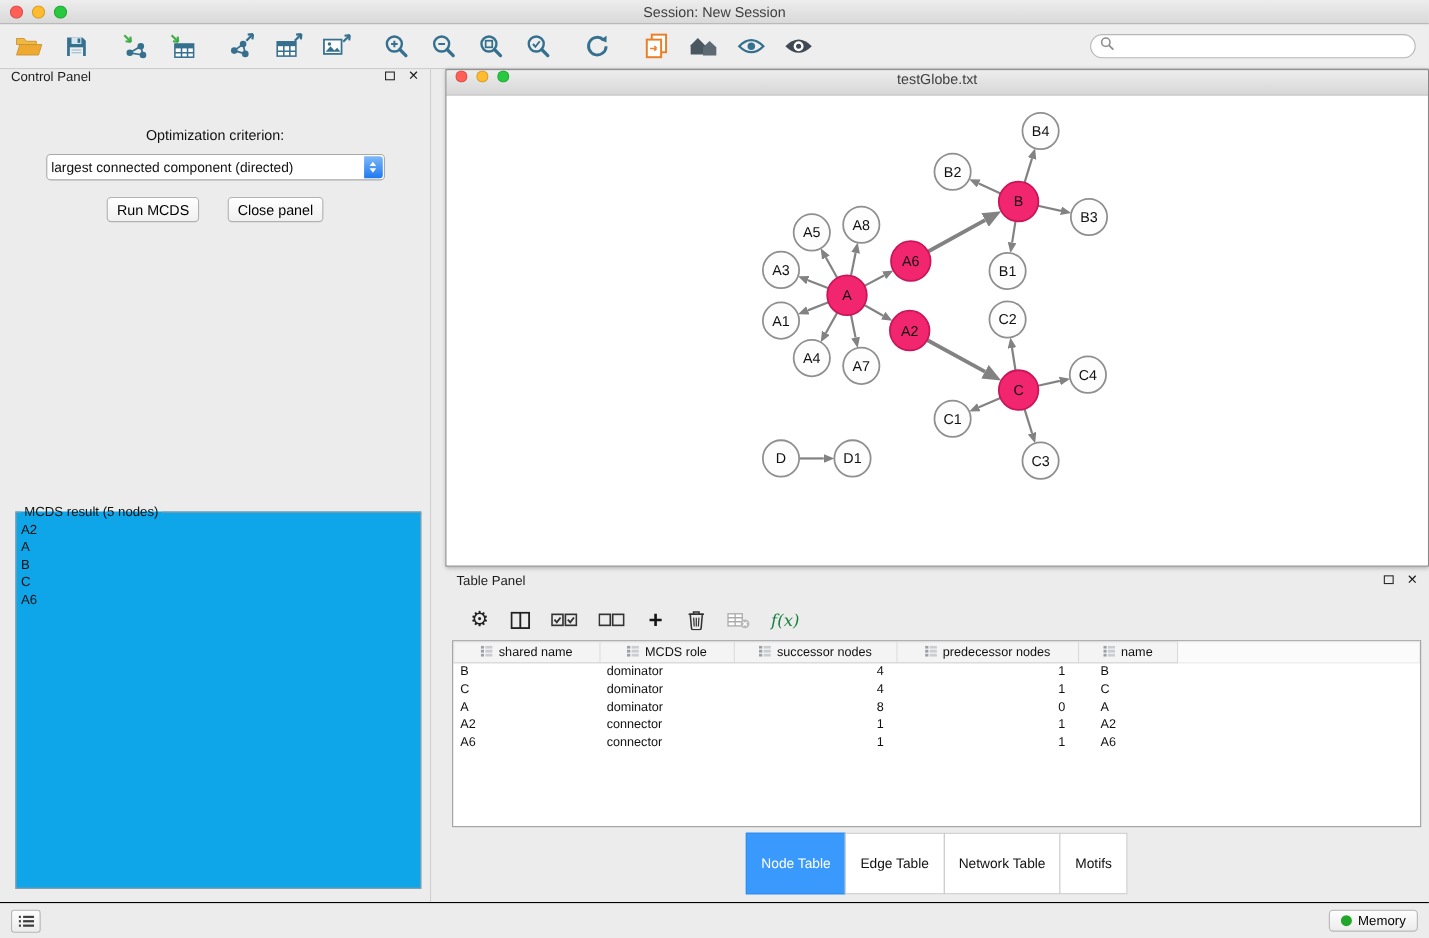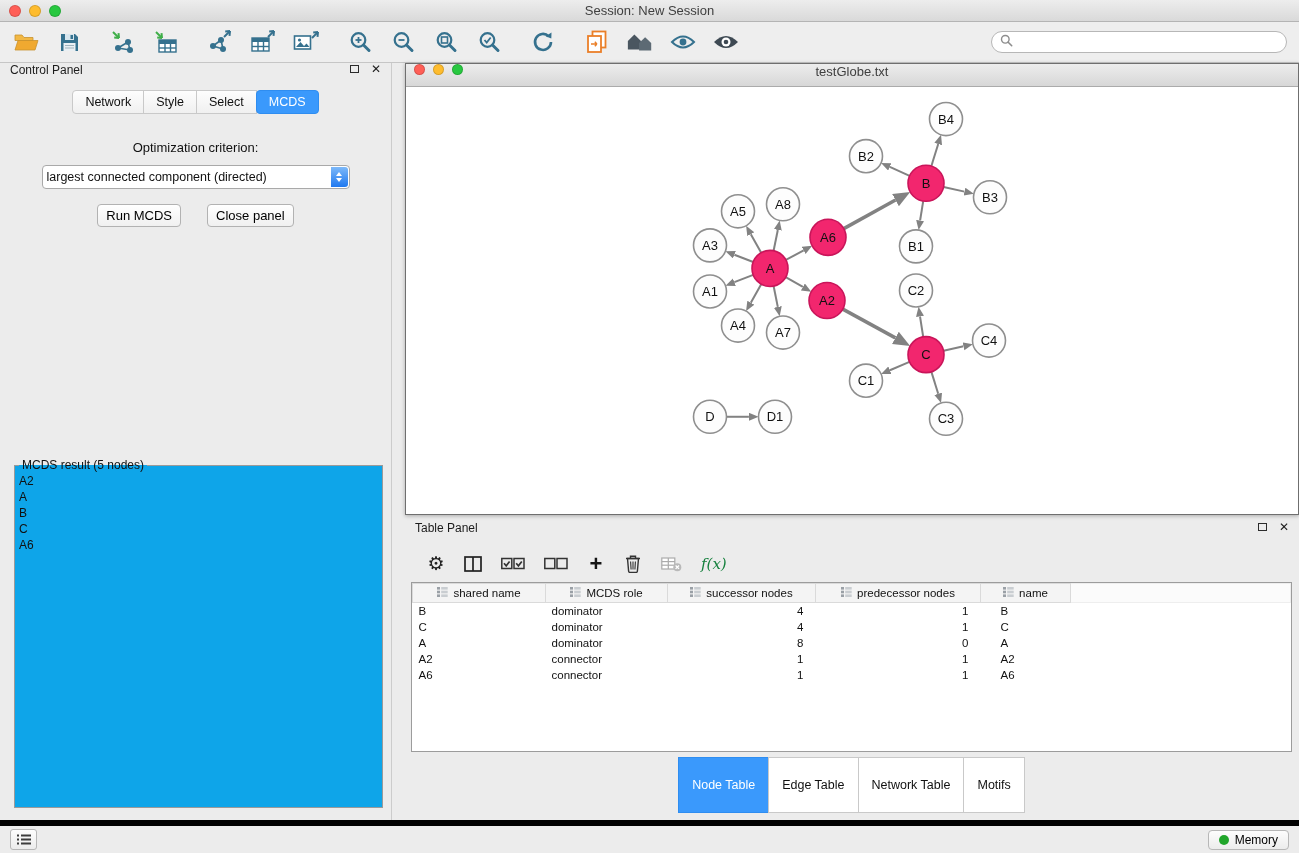--- a/index.html
+++ b/index.html
@@ -61,21 +61,21 @@
   th .th-inner{display:flex;align-items:center;justify-content:center;gap:5px}
   th.filler{background:#fbfbfb;border-color:#eee}
   td{height:16px;padding:0 6px;white-space:nowrap;overflow:hidden}
   td.num{text-align:right;padding-right:12px}
   td.name-col{padding-left:20px}
   tbody tr{cursor:default}
   .tp-tabs{display:flex;justify-content:center;padding:5px 0 7px;flex:none}
   .tp-tab{font-size:12.5px;padding:20px 13px;background:#fff;border:1px solid #c9c9c9;margin-left:-1px;cursor:pointer}
   .tp-tab.active{background:#3a99fc;color:#fff;border-color:#2f8df0}
   
-  .statusbar{height:33px;background:#ececec;border-top:6px solid #000000;display:flex;align-items:center;padding:0 10px}
+  .statusbar{height:33px;background:#ececec;border-top:1px solid #000000;display:flex;align-items:center;padding:0 10px}
   .list-btn{width:27px;height:21px;border:1px solid #b7b7b7;border-radius:3px;background:linear-gradient(#fdfdfd,#ececec);display:flex;align-items:center;justify-content:center;cursor:pointer}
   .memory-btn{margin-left:auto;display:flex;align-items:center;gap:6px;border:1px solid #b7b7b7;border-radius:4px;background:linear-gradient(#fdfdfd,#ececec);padding:2px 10px;font-size:12px;cursor:pointer;font-family:inherit}
   .memory-dot{width:10px;height:10px;border-radius:50%;background:#21a62b}
 </style>
 </head>
 <body>
 
 <div class="titlebar">
   <div class="traffic">
     <span class="light red"></span>
@@ -244,26 +244,20 @@
 <div class="main">
 
   <div class="control-panel">
     <div class="panel-header">
       <span>Control Panel</span>
       <span class="ph-icons">
         <span class="ph-float"></span>
         <span class="ph-close">✕</span>
       </span>
     </div>
-    <div class="cp-tabs" id="cp-tabs">
-        <div class="cp-tab">Network</div>
-        <div class="cp-tab">Style</div>
-        <div class="cp-tab">Select</div>
-        <div class="cp-tab active">MCDS</div>
-      </div>
     <div class="opt-label">Optimization criterion:</div>
     <div class="dropdown">
       <span>largest connected component (directed)</span>
       <span class="dd-stepper">
           <span class="dd-up"></span>
           <span class="dd-down"></span>
         </span>
     </div>
     <div class="btn-row">
       <button class="btn">Run MCDS</button>

